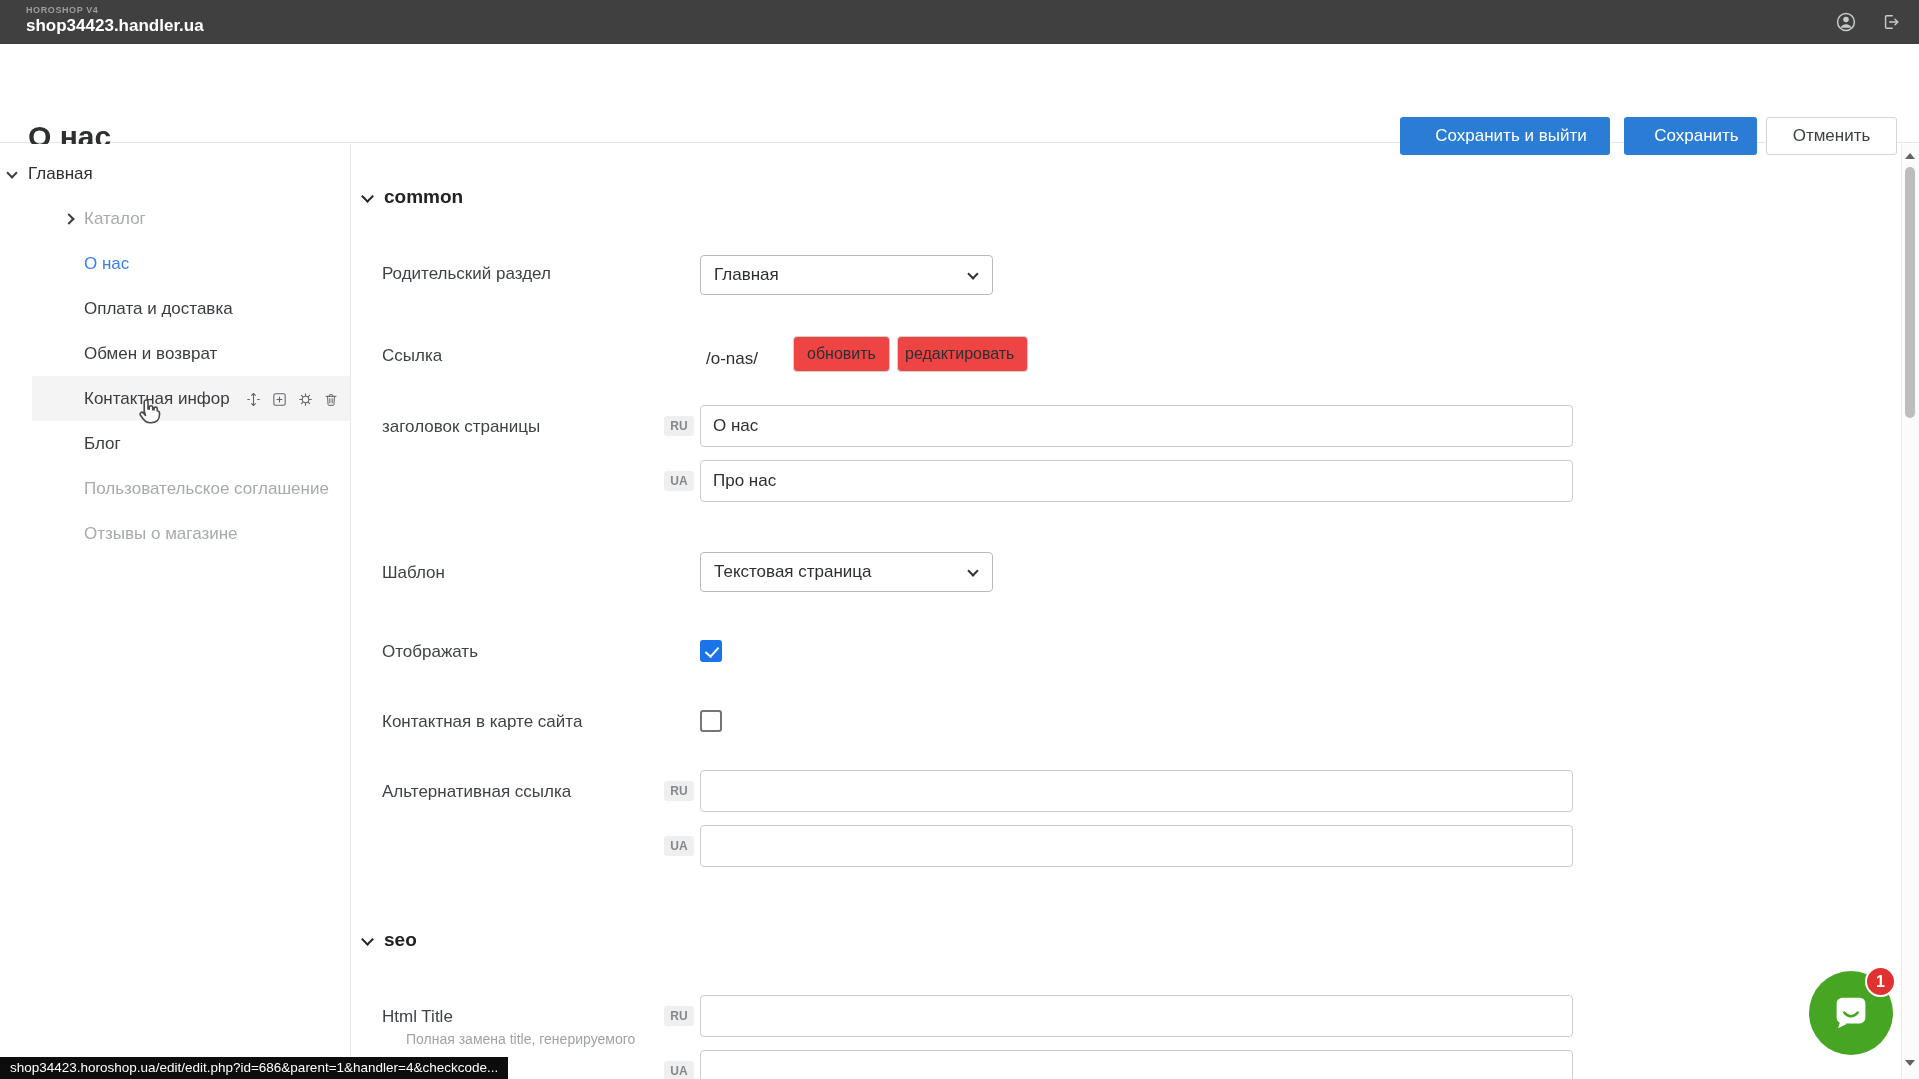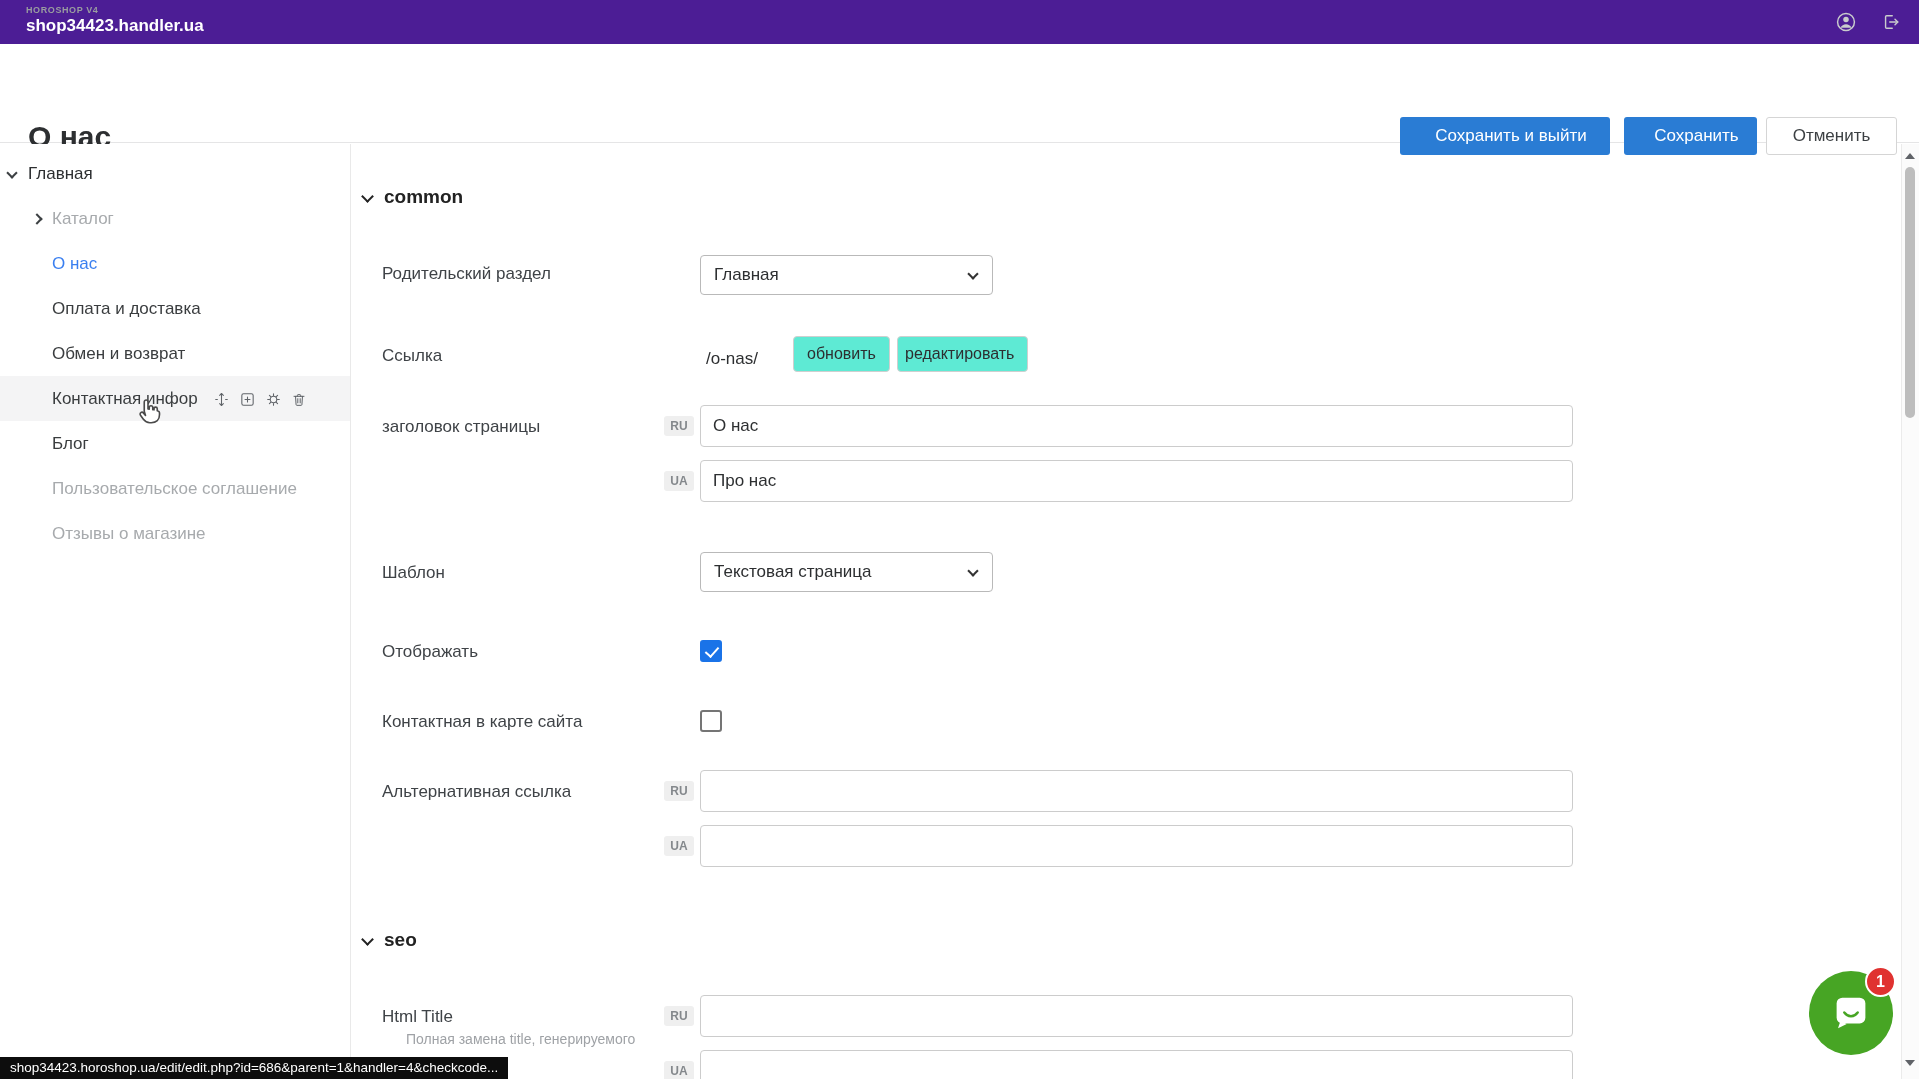--- a/index.html
+++ b/index.html
@@ -3,21 +3,21 @@
 <meta charset="utf-8">
 <style>
   * { box-sizing: border-box; margin: 0; padding: 0; }
   html,body { width:1919px; height:1079px; }
   body {
     position: relative; overflow: hidden; background:#fff;
     font-family: "Liberation Sans", "DejaVu Sans", sans-serif;
     color:#3f4347;
   }
   
-  .topnav { position:absolute; left:0; top:0; width:1919px; height:60px; background:#4c1d95; }
+  .topnav { position:absolute; left:0; top:0; width:1919px; height:60px; background:#404040; }
   .brand { position:absolute; left:26px; top:5px; cursor:pointer; }
   .brand-small { font-size:9px; font-weight:bold; letter-spacing:.6px; color:#9a9da0; }
   .brand-main { font-size:17px; font-weight:bold; color:#fff; margin-top:1px; }
   .nav-items { position:absolute; left:284px; top:0; height:44px; display:flex; align-items:center; gap:4px; }
   .nav-item { font-size:16px; color:#c9cccd; padding:6px 12px; border-radius:4px; white-space:nowrap; cursor:pointer; text-decoration:none; }
   .nav-item.active { background:#3b3e40; color:#fff; }
   .nav-right { position:absolute; right:18px; top:0; height:44px; display:flex; align-items:center; gap:24px; }
   .nav-icon { display:inline-flex; cursor:pointer; }
   
   .page-header { position:absolute; left:0; top:44px; width:1919px; height:99px; background:#fff; border-bottom:1px solid #e5e5e6; }
@@ -25,42 +25,42 @@
   .btn { position:absolute; top:73px; height:38px; border-radius:3px; font-size:17px; display:flex; align-items:center; justify-content:center; cursor:pointer; border:none; }
   .btn-blue { background:#2a7cd4; color:#fff;padding-left:12px; }
   .btn-save-exit { left:1400px; width:210px; }
   .btn-save { left:1624px; width:133px; }
   .btn-cancel { left:1766px; width:131px; background:#fff; color:#3c4043; border:1px solid #d5d5d5; }
   
   .sidebar { position:absolute; left:0; top:144px; width:351px; bottom:0; background:#fff; border-right:1px solid #e9e9e9; }
   .tree { padding-top:7px; }
   .tree-row { position:relative; height:45px; line-height:45px; font-size:17px; color:#3a3d3f; cursor:pointer; white-space:nowrap; }
   .tree-row.lvl0 { padding-left:28px; color:#2d2f31; }
-  .tree-row.lvl1 { padding-left:52px; }
+  .tree-row.lvl1 { padding-left:52px;margin-left:32px; }
   .tree-row.muted { color:#a7aaad; }
   .tree-row.selected { color:#3a7ff0; }
   .tree-row.hovered { background:#f4f4f5; }
   .tree-chev { display:none; position:absolute; top:18px; width:8px; height:8px; border-right:2px solid #3c4043; border-bottom:2px solid #3c4043; }
   .tree-row.expanded .tree-chev { display:block; left:8px; transform:rotate(45deg); }
   .tree-row.collapsed .tree-chev { display:block; left:33px; top:19px; transform:rotate(-45deg); }
   .row-icons { display:none; margin-left:10px; vertical-align:middle; }
   .tree-row.hovered .row-icons { display:inline-flex; gap:9px; align-items:center; }
   .row-icons svg { stroke:#5f6368; fill:none; stroke-width:1.5; cursor:pointer; }
   .hand-cursor { position:absolute; left:133px; top:396px; z-index:5; pointer-events:none; }
   
   .sec-chev { position:absolute; width:9px; height:9px; border-right:2.4px solid #222; border-bottom:2.4px solid #222; transform:rotate(45deg); cursor:pointer; }
   .sec-title { position:absolute; font-size:19px; font-weight:bold; color:#222; cursor:pointer; }
   .form-label { position:absolute; left:382px; font-size:17px; color:#3f4347; }
   .form-hint { position:absolute; left:382px; width:310px; font-size:14px; color:#9fa2a6;margin-left:24px; }
   .select-box { position:absolute; left:700px; width:293px; height:40px; border:1px solid #b9b9b9; border-radius:4px; background:#fff; font-size:17px; color:#2d2f31; line-height:38px; padding-left:13px; cursor:pointer; }
   .select-chev { position:absolute; right:15px; top:14px; width:8px; height:8px; border-right:2.2px solid #333; border-bottom:2.2px solid #333; transform:rotate(45deg); }
   .text-input { position:absolute; left:700px; width:873px; height:42px; border:1px solid #ccc; border-radius:4px; font-size:17px; color:#2d2f31; padding:0 12px; font-family:inherit; background:#fff; }
   .lang-badge { position:absolute; left:664px; width:30px; height:20px; background:#efefef; border-radius:3px; color:#84888c; font-size:12px; font-weight:bold; text-align:center; line-height:20px; }
   .link-path { position:absolute; left:706px; top:345px; font-size:17px; line-height:27px; color:#2d2f31; }
-  .mini-btn { position:absolute; top:336px; height:36px; background:#5eead4; border:1px solid #cfcfcf; border-radius:4px; font-size:16px; color:#2d2f31; padding:0 13px; display:flex; align-items:center; cursor:pointer; }
+  .mini-btn { position:absolute; top:336px; height:36px; background:#ef4444; border:1px solid #cfcfcf; border-radius:4px; font-size:16px; color:#2d2f31; padding:0 13px; display:flex; align-items:center; cursor:pointer; }
   .checkbox { position:absolute; left:700px; width:22px; height:22px; border:2px solid #757575; border-radius:3px; background:#fff; cursor:pointer; }
   .checkbox.checked { background:#1a73e8; border-color:#1a73e8; }
   .checkbox.checked::after { content:""; position:absolute; left:6px; top:2px; width:6px; height:11px; border-right:2.4px solid #fff; border-bottom:2.4px solid #fff; transform:rotate(42deg); }
   
   .scroll-track { position:absolute; left:1901px; top:144px; width:18px; bottom:0; background:#fbfbfb; border-left:1px solid #ebebeb; }
   .scroll-up { position:absolute; left:1905px; top:153px; width:0; height:0; border-left:5px solid transparent; border-right:5px solid transparent; border-bottom:6px solid #606368; cursor:pointer; }
   .scroll-down { position:absolute; left:1905px; top:1060px; width:0; height:0; border-left:5px solid transparent; border-right:5px solid transparent; border-top:6px solid #606368; cursor:pointer; }
   .scroll-thumb { position:absolute; left:1905px; top:167px; width:10px; height:251px; background:#bdbdbd; border-radius:5px; cursor:pointer; }
   
   .status-bar { position:absolute; left:0; top:1057px; height:30px; background:#0d0d0d; color:#fff; font-size:13.5px; line-height:22px; padding:0 10px; white-space:nowrap; }

